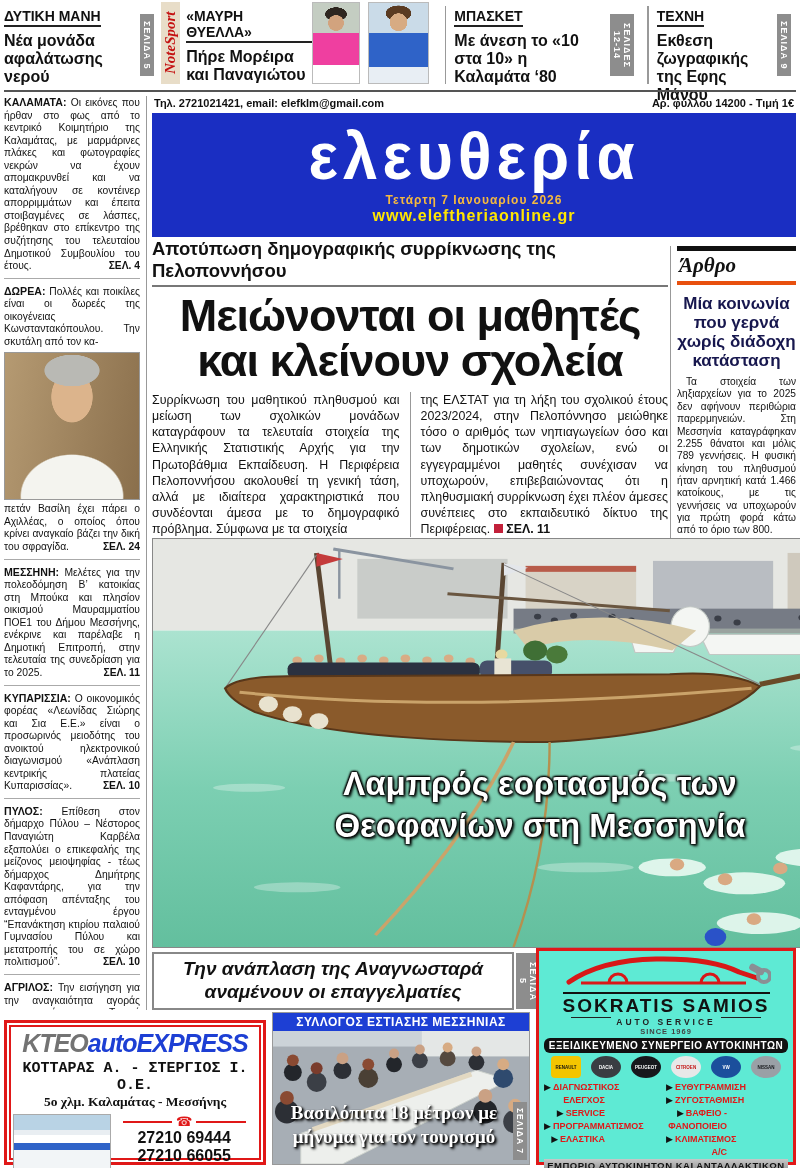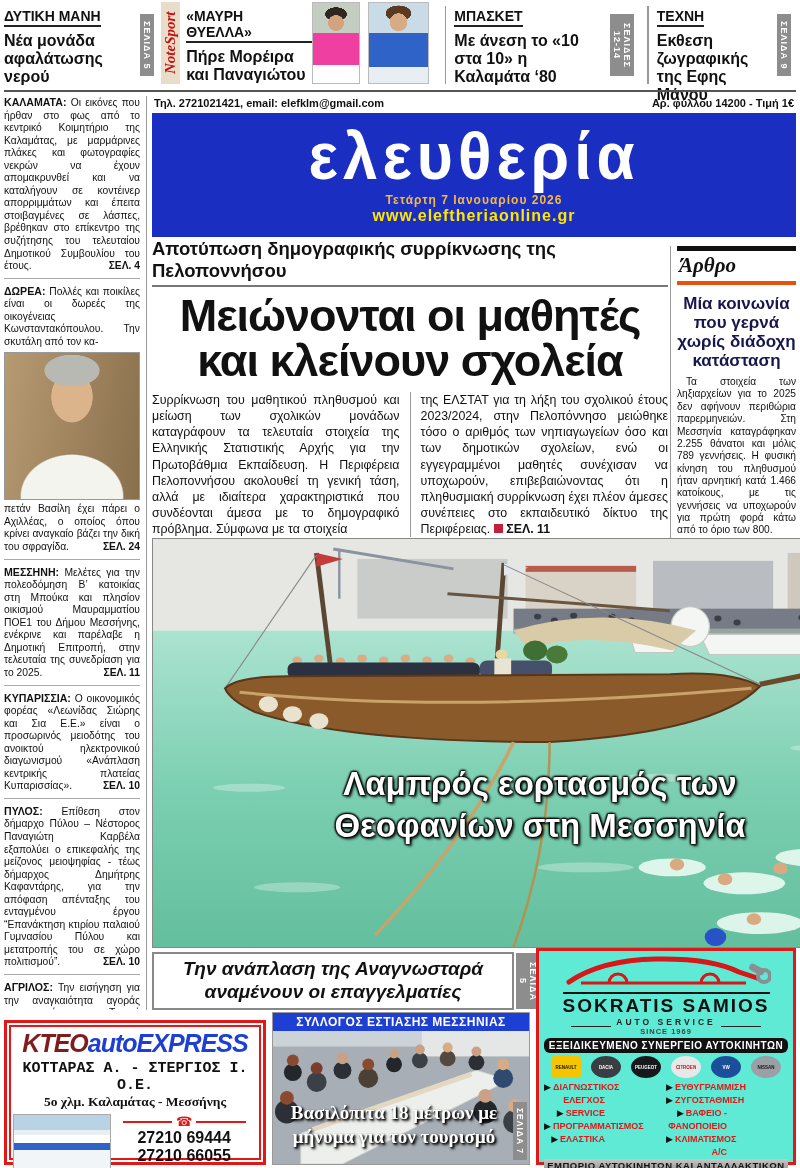--- a/index.html
+++ b/index.html
@@ -75,21 +75,21 @@
               font-size:9px;font-weight:bold;padding:2px 9px;letter-spacing:1px;}
   
   #strip{position:absolute;left:152px;top:952px;width:388px;height:58px;display:flex;}
   #stripbox{flex:1;border:2px solid #888;display:flex;align-items:center;justify-content:center;
             font-style:italic;font-weight:bold;font-size:19px;text-align:center;line-height:1.2;}
   
   #kteo{position:absolute;left:4px;top:1020px;width:262px;height:145px;border:3px solid #e01818;
         box-shadow:inset 0 0 0 2px #fff,inset 0 0 0 4px #e01818;box-sizing:border-box;
         padding:6px 6px 4px 6px;text-align:center;}
   #kteologo{font-style:italic;font-weight:bold;font-size:25px;letter-spacing:-1px;}
-  #kteologo .r{color:#7f1d1d;}
+  #kteologo .r{color:#737373;}
   #kteologo .b{color:#1d3fd4;}
   .kteoline1{font-family:Liberation Mono, monospace;font-weight:bold;font-size:15px;margin-top:2px;}
   .kteoline2{font-family:"Liberation Serif",serif;font-weight:bold;font-size:13.5px;}
   #kteorow{display:flex;margin-top:4px;align-items:stretch;}
   #kteophoto{width:108px;height:72px;border:1px solid #aaa;box-sizing:border-box;background:
      linear-gradient(#b9d3e5 0 22%,#e9eef2 22% 28%,#ffffff 28% 40%,#2f63c8 40% 50%,#f2f5f7 50% 78%,#8a939b 78% 100%);}
   #kteoright{flex:1;display:flex;flex-direction:column;align-items:center;justify-content:center;}
   .icnrow{display:flex;align-items:center;width:90%;color:#e01818;font-size:13px;}
   .icnrow:before,.icnrow:after{content:"";flex:1;border-top:2px solid #e01818;margin:0 4px;}
   .kteotel{font-weight:bold;font-size:16px;line-height:1.15;}
@@ -102,21 +102,21 @@
           font-size:12px;text-align:center;padding:2px 0;letter-spacing:.5px;}
   #estcap{position:absolute;left:0;right:14px;bottom:14px;text-align:center;color:#fff;
           font-family:"Liberation Serif",serif;font-weight:bold;font-size:19px;line-height:1.3;
           text-shadow:1px 1px 2px #000,2px 2px 3px #000;}
   #estbadge{position:absolute;right:2px;bottom:4px;writing-mode:vertical-rl;background:#8d8d8d;color:#fff;
             font-size:8.5px;font-weight:bold;padding:6px 2px;letter-spacing:1px;}
   
   #samios{position:absolute;left:536px;top:948px;width:260px;height:217px;border:3px solid #e01818;
           box-sizing:border-box;padding:3px 5px;text-align:center;background:#5eead4;}
   #samname{font-weight:bold;font-size:19px;letter-spacing:2px;border-top:2px solid #111;display:inline-block;padding-top:1px;}
-  #samsub{font-size:8.5px;font-weight:bold;letter-spacing:3px;display:flex;align-items:flex-end;justify-content:center;color:#222;}
+  #samsub{font-size:8.5px;font-weight:bold;letter-spacing:3px;display:flex;align-items:flex-start;justify-content:center;color:#222;}
   #samsub:before,#samsub:after{content:"";width:40px;border-top:1.5px solid #222;margin:0 5px;}
   #samsince{font-size:7.5px;font-weight:bold;color:#444;letter-spacing:1px;}
   #samblack{background:#111;color:#fff;font-weight:bold;font-size:10px;letter-spacing:.5px;padding:2px 0;margin-top:2px;border-radius:6px;}
   #brands{display:flex;justify-content:space-around;align-items:center;margin:3px 2px;}
   .brand{width:30px;height:22px;border-radius:50%;display:flex;align-items:center;justify-content:center;
          color:#fff;font-size:4.5px;font-weight:bold;overflow:hidden;}
   #services{display:flex;text-align:left;font-weight:bold;font-size:9px;color:#e01818;line-height:1.45;}
   #services div{width:50%;text-align:right;}
   #services b{color:#111;margin-right:2px;}
   #samgray{background:linear-gradient(#c8c8c8,#8f8f8f);color:#111;font-weight:bold;font-size:9.5px;

